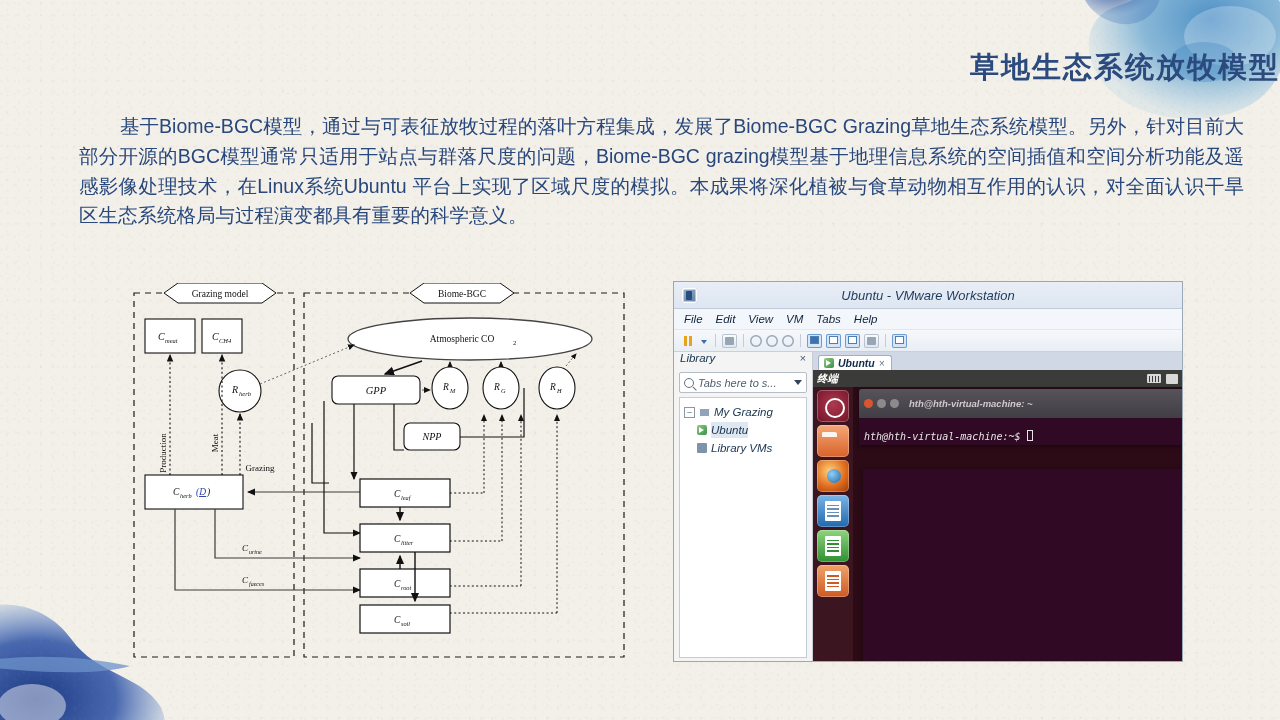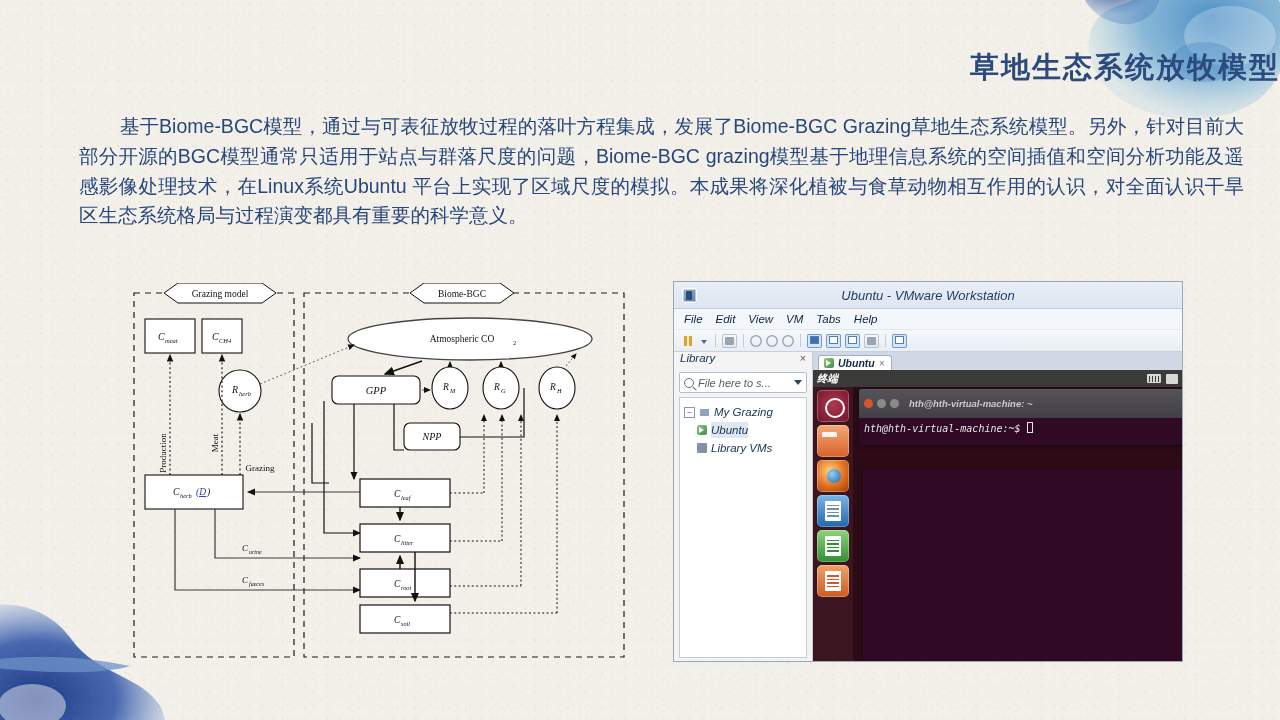--- a/index.html
+++ b/index.html
@@ -152,21 +152,21 @@
   .lnch-impress.lnch-doc::before{background:repeating-linear-gradient(#cc5a22 0 1.5px,transparent 1.5px 3.5px);}
 
   .desktop{flex:1;position:relative;background:#2c0b16;min-width:0;}
   .term{position:absolute;background:#300a24;box-shadow:0 1px 4px rgba(0,0,0,.5);}
   .term-bar{height:29px;background:linear-gradient(#57535a,#423e45);display:flex;align-items:center;
     gap:4px;padding:0 5px;border-radius:3px 3px 0 0;}
   .tbtn{width:9px;height:9px;border-radius:50%;flex:none;}
   .tbtn-c{background:#d9552c;} .tbtn-m{background:#8b8b8b;} .tbtn-x{background:#8b8b8b;}
   .term-title{font-size:9.5px;color:#cfc8cd;font-weight:bold;margin-left:6px;white-space:nowrap;
     font-family:"Liberation Sans",sans-serif;}
-  .term-body{padding:4px 5px;font-family:"DejaVu Sans Mono",monospace;font-size:10px;color:#e6e6e6;
+  .term-body{padding:12px 5px;font-family:"DejaVu Sans Mono",monospace;font-size:10px;color:#e6e6e6;
     line-height:14px;white-space:pre;}
   .cursor{display:inline-block;width:6px;height:11px;background:#e6e6e6;vertical-align:-1px;}
   .cursor-hollow{display:inline-block;width:6px;height:11px;vertical-align:-1px;
     box-shadow:inset 0 0 0 1px #e6e6e6;}
   .term1{left:6px;top:2px;right:-60px;height:56px;}
   .term2{left:10px;top:82px;right:-60px;bottom:0;}
 </style>
 </head>
 <body>
 
@@ -365,21 +365,21 @@
 
   <div class="vm-body">
 
     <div class="library">
       <div class="lib-head">
         <span>Library</span>
         <span class="lib-x">×</span>
       </div>
       <div class="lib-search">
         <span class="mag"></span>
-        <span class="lib-ph">File here to s...</span>
+        <span class="lib-ph">Tabs here to s...</span>
         <span class="lib-caret"></span>
       </div>
       <div class="lib-tree">
         <div class="tree-row">
           <span class="tree-toggle">–</span>
           <span class="ic-pc"></span>
           <span>My Grazing</span>
         </div>
         <div class="tree-row ind">
           <span class="ic-vm"></span>

